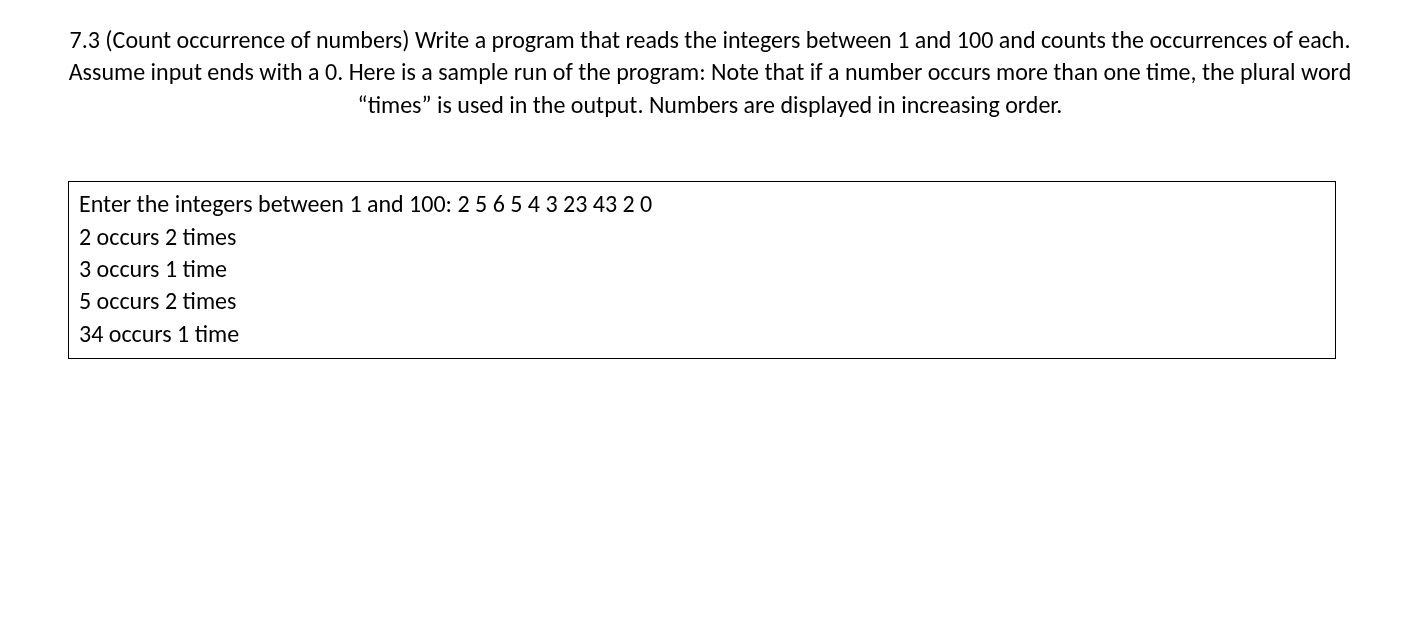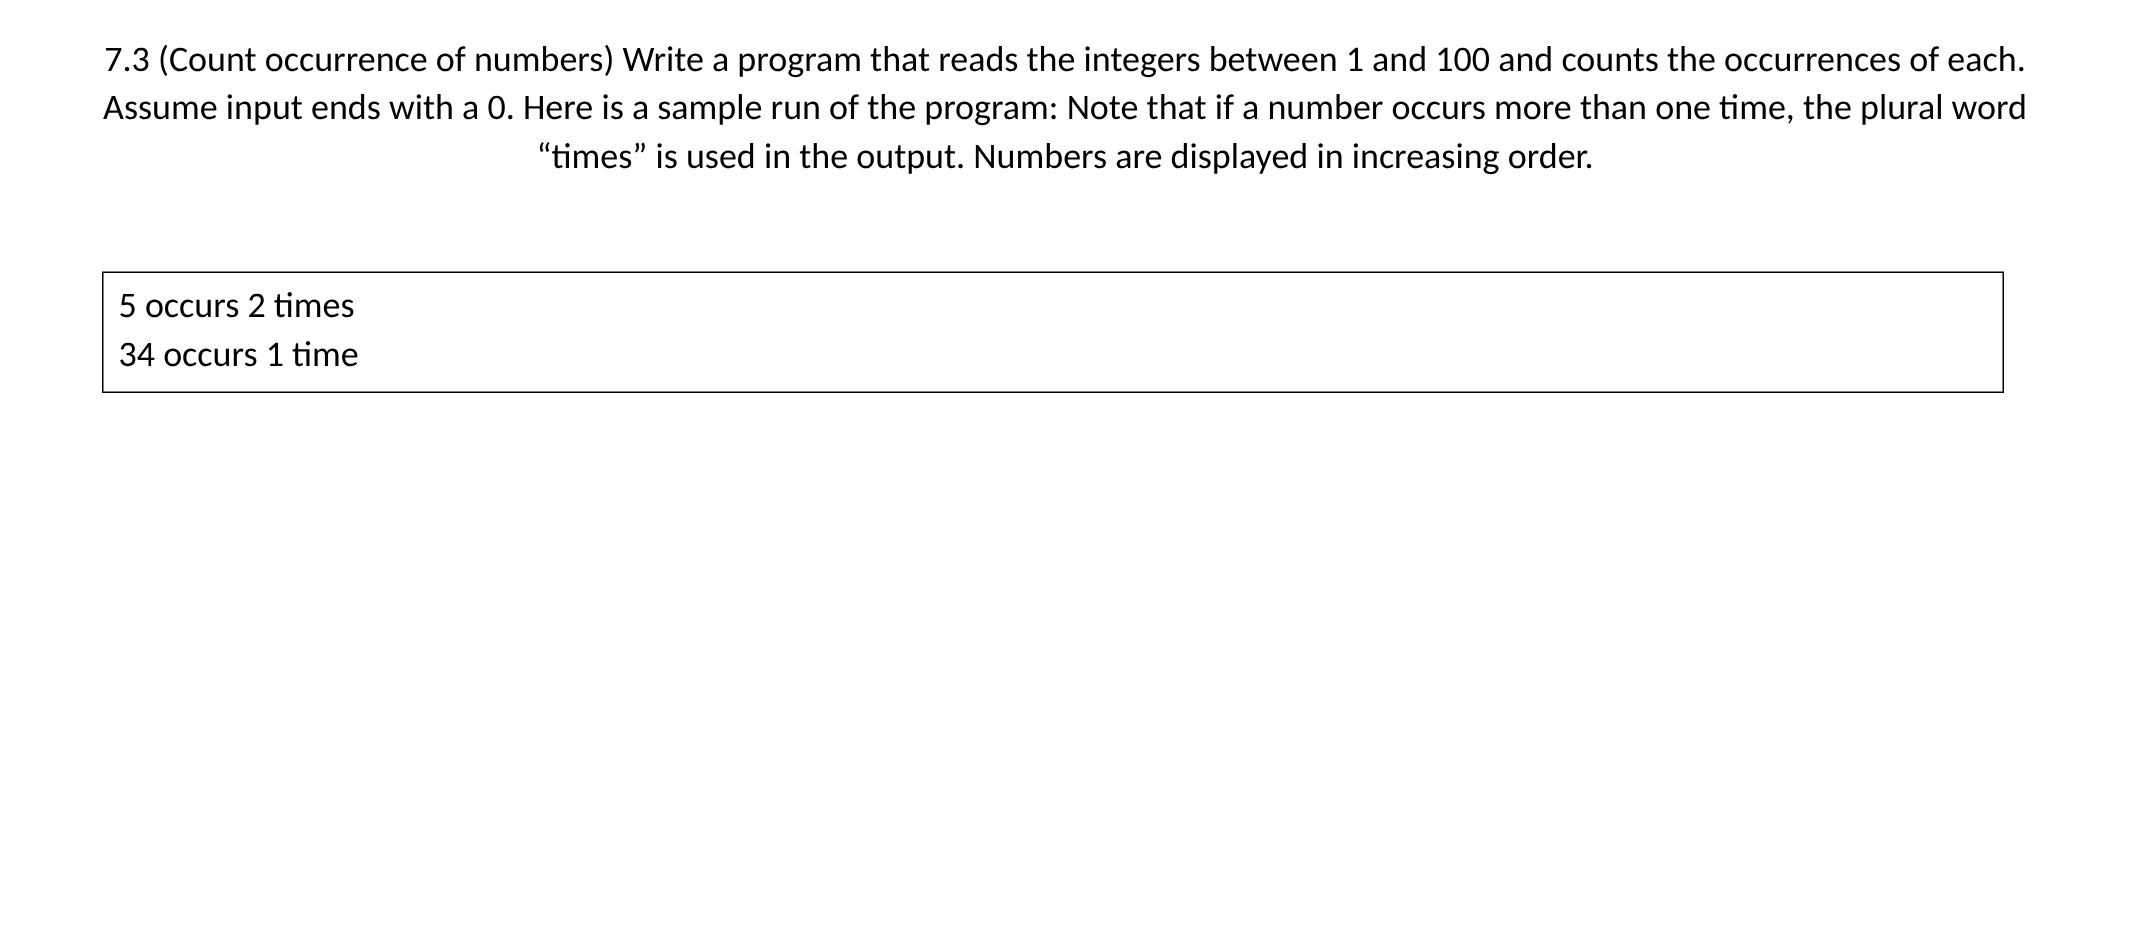--- a/index.html
+++ b/index.html
@@ -34,16 +34,19 @@
       line-height: 1.35;
     }
   </style>
 </head>
 <body>
 
 <div class="page">
   <p class="problem-statement">7.3 (Count occurrence of numbers) Write a program that reads the integers between 1 and 100 and counts the occurrences of each. Assume input ends with a 0. Here is a sample run of the program: Note that if a number occurs more than one time, the plural word “times” is used in the output.  Numbers are displayed in increasing order.</p>
 
   <div class="sample-box">
+    <div class="sample-line">Enter the integers between 1 and 100: 2 5 6 5 4 3 23 43 2 0</div>
+    <div class="sample-line">2 occurs 2 times</div>
+    <div class="sample-line">3 occurs 1 time</div>
     <div class="sample-line">5 occurs 2 times</div>
     <div class="sample-line">34 occurs 1 time</div>
   </div>
 </div>
 
 </body></html>

